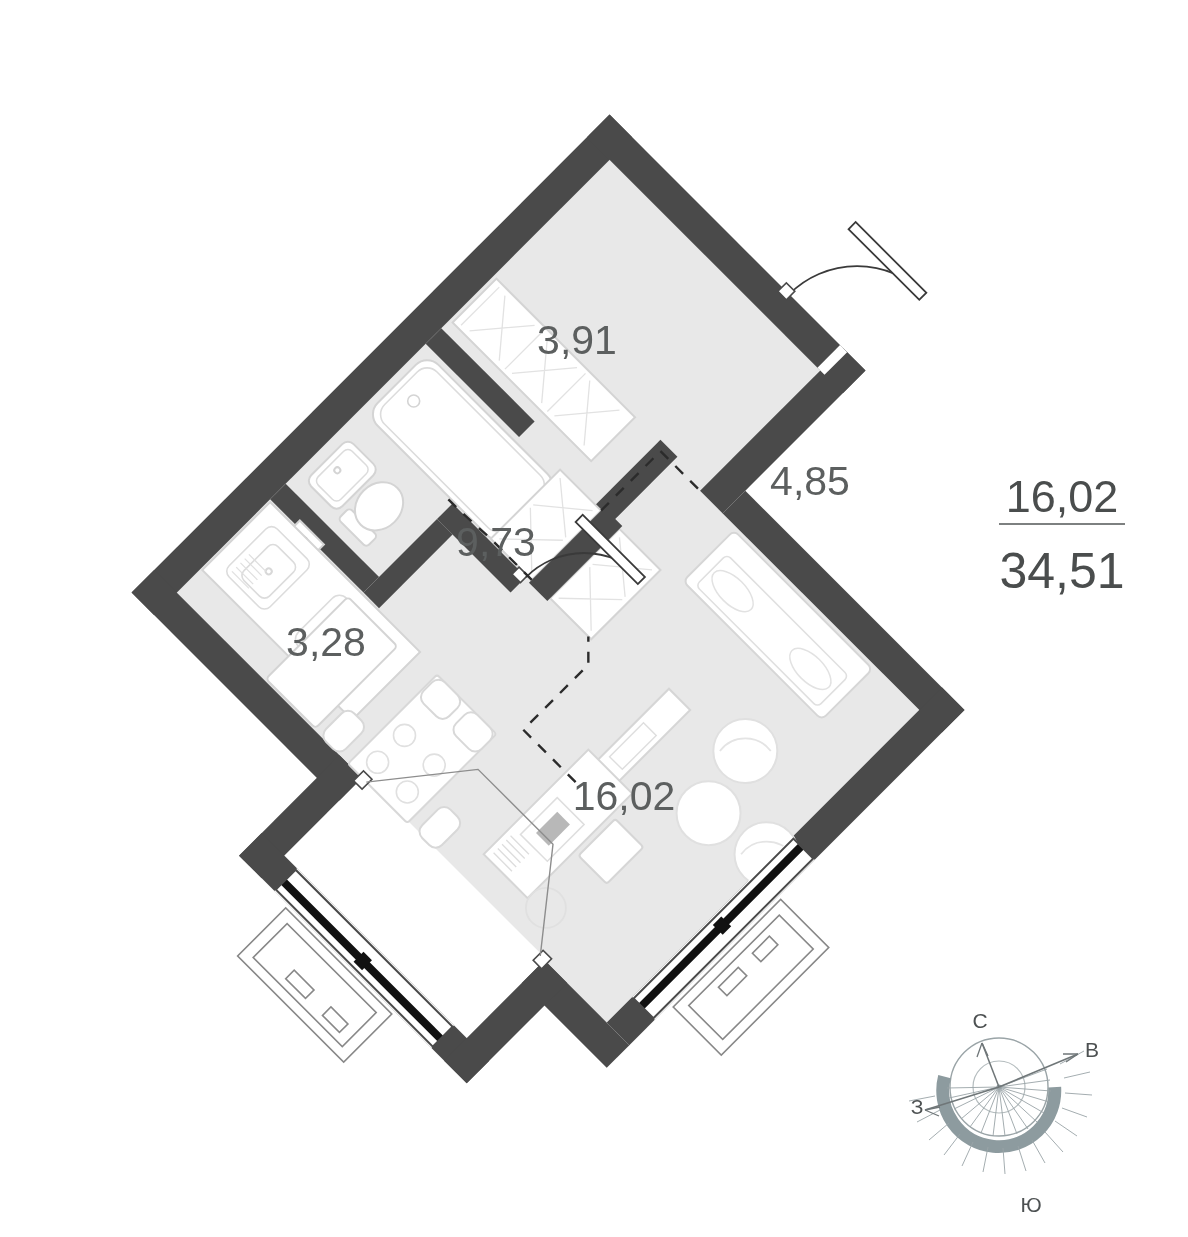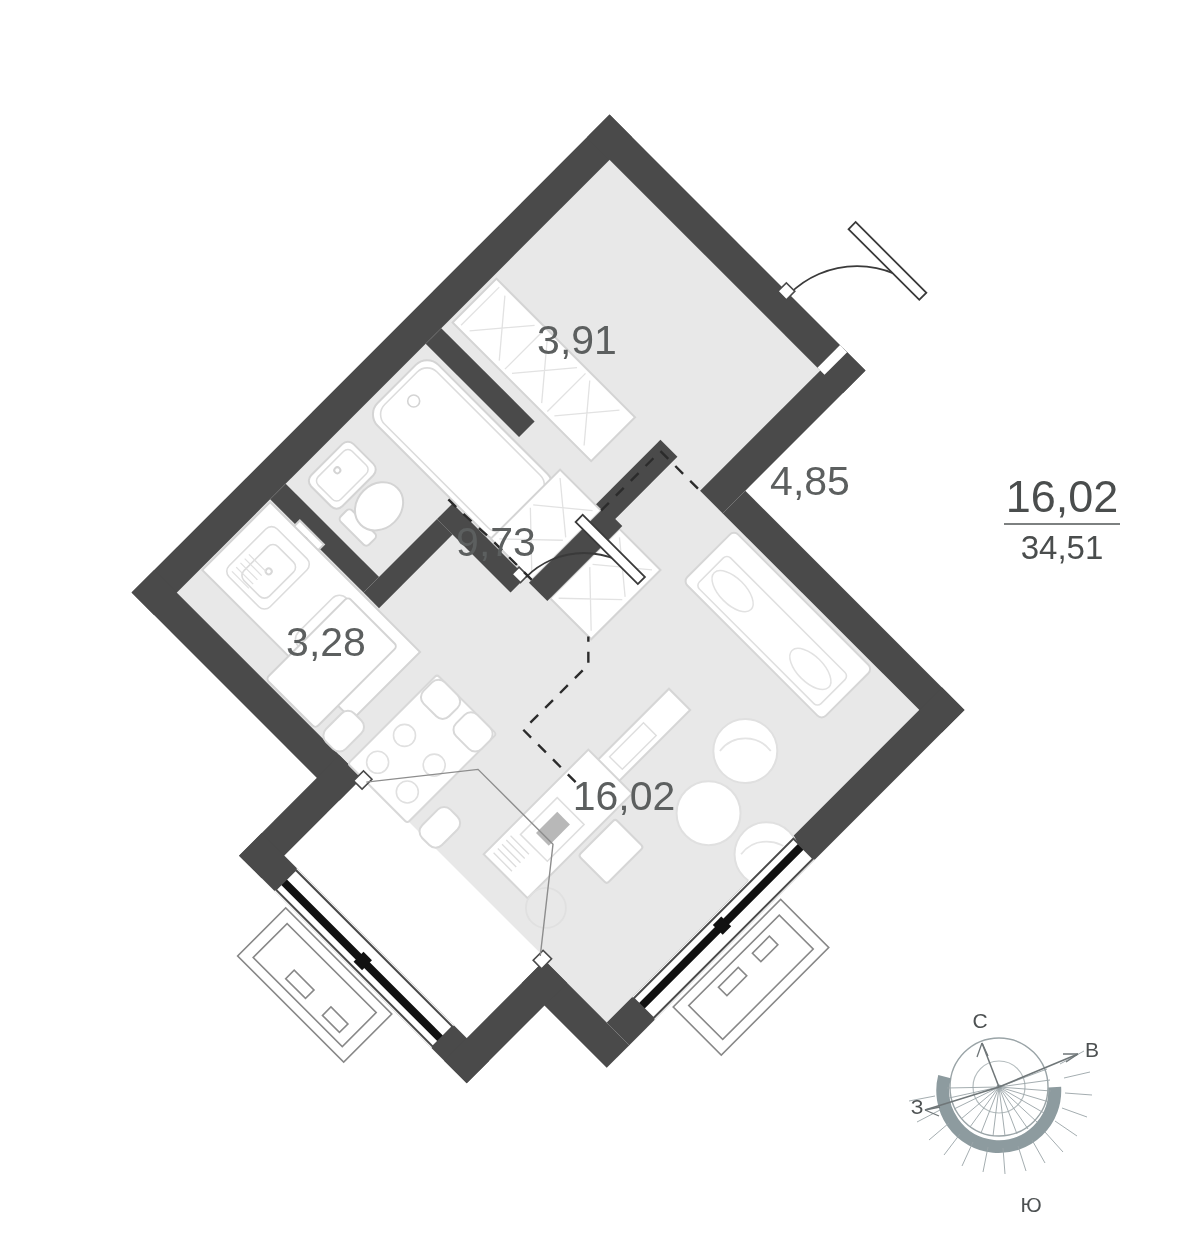--- a/index.html
+++ b/index.html
@@ -64,25 +64,25 @@
     font-family: "Liberation Sans", sans-serif;
     font-size: 45px;
     color: #4a4d4d;
     line-height: 1.02;
     letter-spacing: 0px;
     padding: 0 2px 3px 2px;
     border-bottom: 2px solid #7d8080;
   }
   #total-area {
     font-family: "Liberation Sans", sans-serif;
-    font-size: 33px;
+    font-size: 50px;
     color: #4a4d4d;
     line-height: 1.05;
     letter-spacing: 0px;
-    padding-top: 6px;
+    padding-top: 20px;
   }
 </style>
 </head>
 <body>
 
 <div id="plan-root">
 
 <svg width="1188" height="1237" viewBox="0 0 1188 1237">
   <defs>
 

